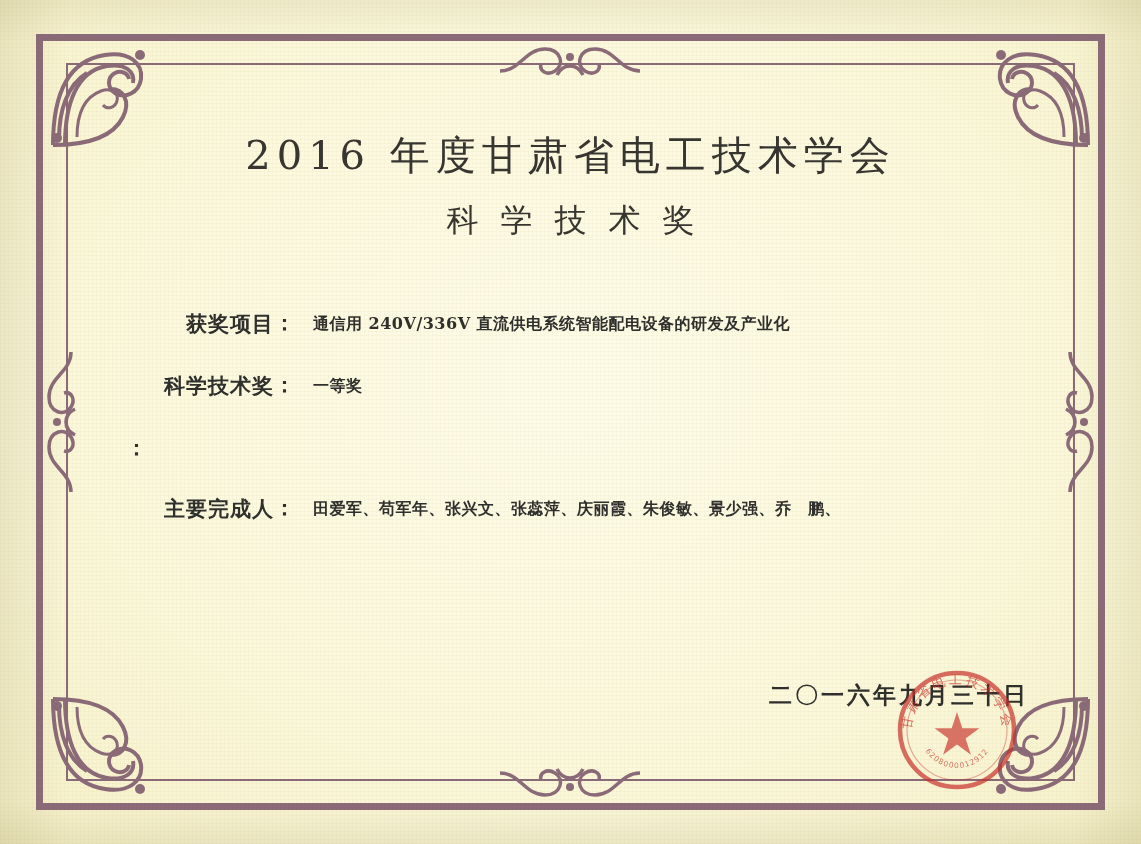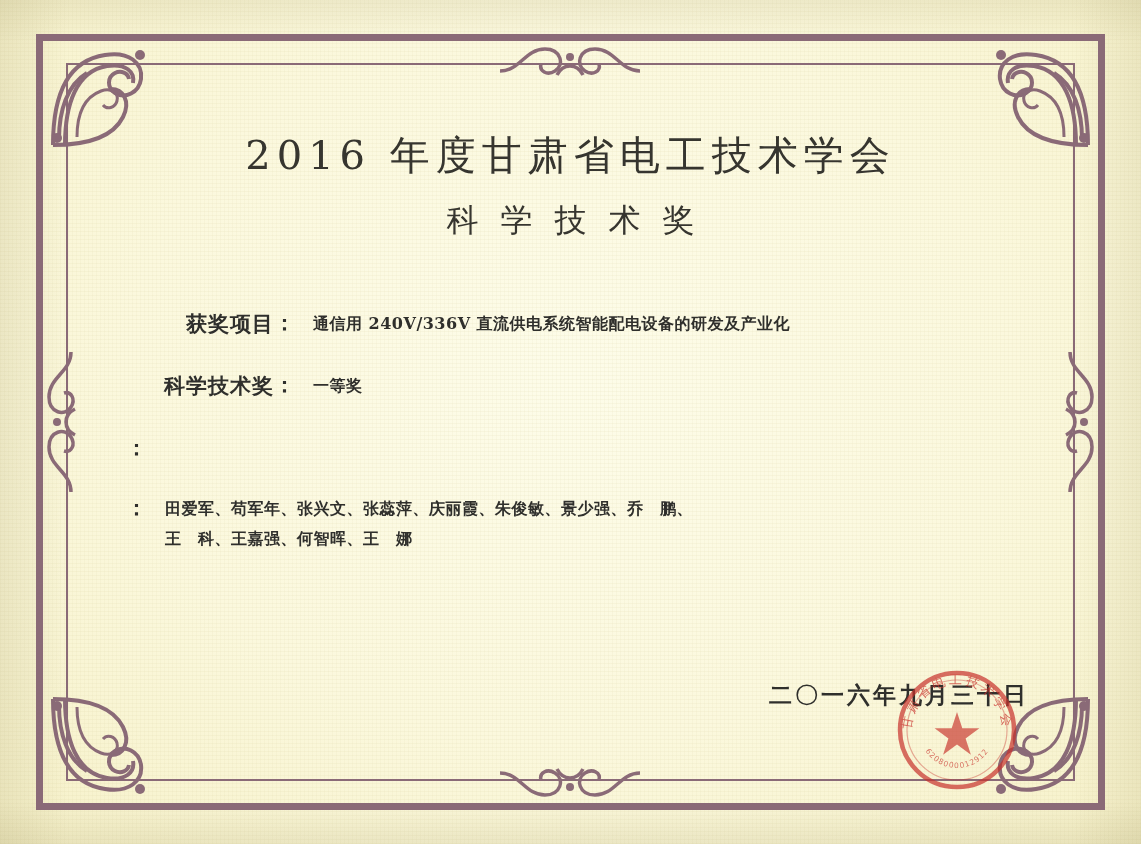--- a/index.html
+++ b/index.html
@@ -317,24 +317,24 @@
         <div class="field-label">科学技术奖</div>
         <div class="field-colon">：</div>
         <div class="field-value">一等奖</div>
       </div>
 
       <div class="field-row">
         <div class="field-colon">：</div>
       </div>
 
       <div class="field-row">
+        <div class="field-label">主要完成人</div>
         <div class="field-colon">：</div>
         <div class="field-value">
           <span class="sub-line">田爱军、苟军年、张兴文、张蕊萍、庆丽霞、朱俊敏、景少强、乔　鹏、</span>
-          <span class="sub-line">王　科、王嘉强、何智晖、王　娜</span>
         </div>
       </div>
 
     </div>
 
     <div id="date-line">二〇一六年九月三十日</div>
 
   </div>
 
   <div id="seal">

